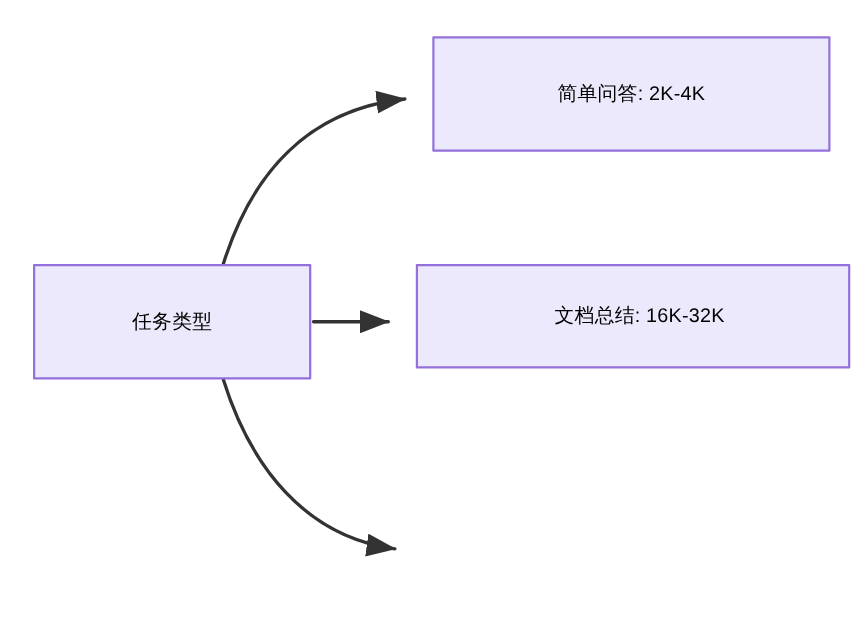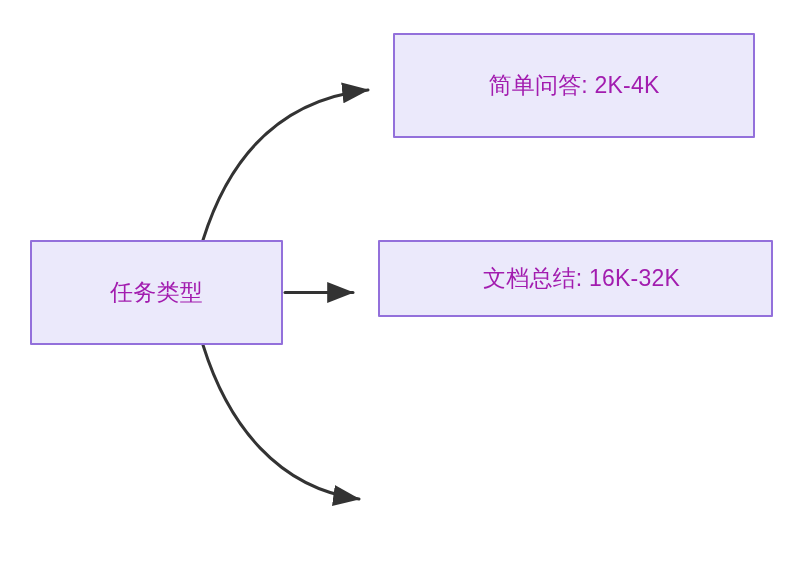--- a/index.html
+++ b/index.html
@@ -32,43 +32,43 @@
     box-sizing: border-box;
     background: #ebe9fb;
     border: 2px solid #9370db;
     border-radius: 1px;
     display: flex;
     align-items: center;
     justify-content: center;
     text-align: center;
   }
   .node-label {
-    color: #a21caf;
-    font-size: 23px;
+    color: #000000;
+    font-size: 18px;
     line-height: 1.2;
     letter-spacing: 0.2px;
     white-space: nowrap;
   }
   #node-root {
     left: 30px;
     top: 240px;
     width: 253px;
     height: 105px;
   }
   #node-task-0 {
     left: 393px;
     top: 33px;
     width: 362px;
     height: 105px;
   }
   #node-task-1 {
     left: 378px;
     top: 240px;
     width: 395px;
-    height: 77px;
+    height: 95px;
     padding-left: 12px;
   }
   #node-task-2 {
     left: 384px;
     top: 447px;
     width: 382px;
     height: 105px;
   }
 </style>
 </head>

